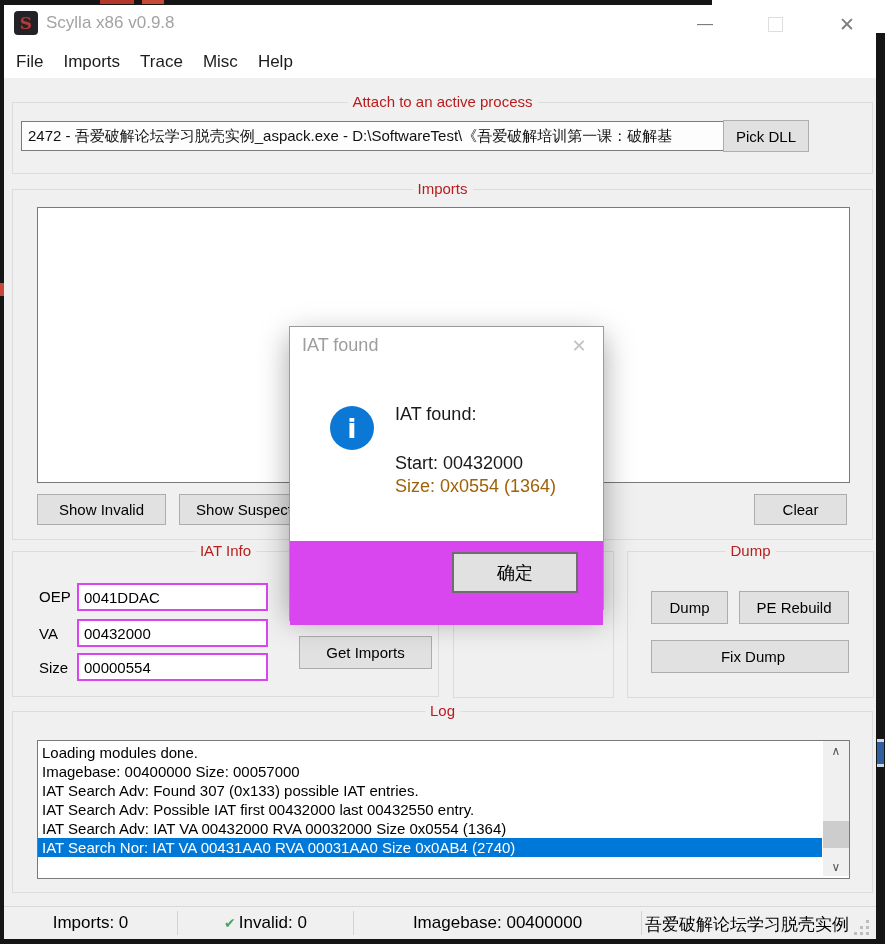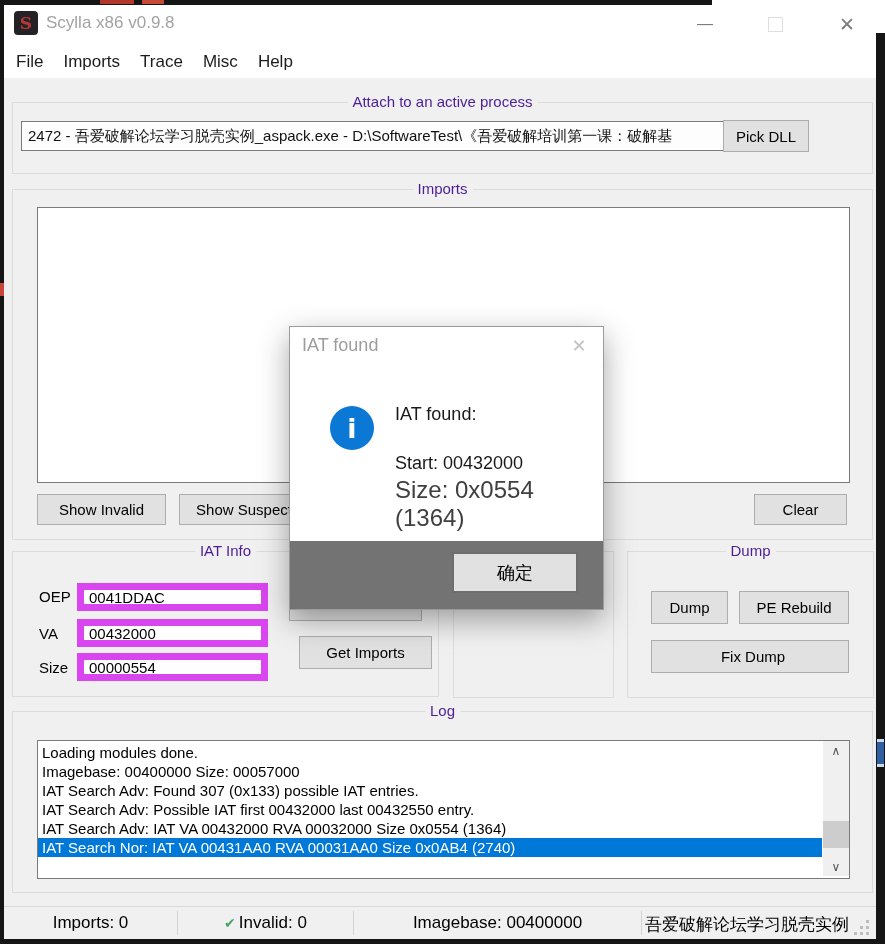--- a/index.html
+++ b/index.html
@@ -29,21 +29,21 @@
   #btn-close{left:818px;top:0;width:50px;height:38px;display:flex;align-items:center;justify-content:center;
            color:#7d7d7d;font-size:19px;}
 
   #menubar{left:0;top:40px;width:872px;height:33px;background:#ffffff;display:flex;align-items:center;}
   .menu-item{font-size:17px;color:#1c1c1c;padding:4px 8px;margin-left:4px;}
   .menu-item:first-child{margin-left:4px;}
 
   
   .group{border:1px solid #dcdcdc;}
   .group-label{position:absolute;top:-10px;left:50%;transform:translateX(-50%);
-               background:#f0f0f0;padding:0 5px;font-size:15px;color:#4c1d95;white-space:nowrap;}
+               background:#f0f0f0;padding:0 5px;font-size:15px;color:#b91c1c;white-space:nowrap;}
 
   #attach-group{left:8px;top:97px;width:859px;height:70px;}
   #process-combo{left:8px;top:18px;width:730px;height:28px;background:#fdfdfd;border:1px solid #7a7a7a;
                  display:flex;align-items:center;font-size:15px;color:#111;}
   #process-combo .combo-text{flex:1;padding:0 6px;white-space:nowrap;overflow:hidden;}
   #process-combo .chevron{width:22px;text-align:center;color:#4d4d4d;font-size:13px;}
   #pick-dll-btn{left:710px;top:17px;width:86px;height:32px;}
 
   #imports-group{left:8px;top:184px;width:859px;height:349px;}
   #imports-list{left:24px;top:17px;width:811px;height:274px;background:#ffffff;border:1px solid #7a7a7a;}
@@ -52,21 +52,21 @@
   #clear-btn{left:741px;top:304px;width:93px;height:31px;}
 
   .btn{background:#e1e1e1;border:1px solid #adadad;display:flex;align-items:center;justify-content:center;
        font-size:15px;color:#000;box-sizing:border-box;}
 
   #iat-info-group{left:8px;top:546px;width:425px;height:144px;}
   .field-label{font-size:15px;color:#000;}
   #oep-label{left:26px;top:36px;}
   #va-label{left:26px;top:73px;}
   #size-label{left:26px;top:107px;}
-  .edit{position:absolute;background:#ffffff;border:7px solid #d946ef;font-size:15px;color:#000;
+  .edit{position:absolute;background:#ffffff;border:2px solid #d946ef;font-size:15px;color:#000;
         padding:0 0 0 5px;box-sizing:border-box;width:191px;height:28px;
         font-family:"Liberation Sans",sans-serif;outline:none;}
   #oep-input{left:64px;top:31px;}
   #va-input{left:64px;top:67px;}
   #size-input{left:64px;top:101px;}
   #iat-autosearch-btn{left:276px;top:36px;width:133px;height:33px;}
   #get-imports-btn{left:286px;top:84px;width:133px;height:33px;}
 
   #actions-group{left:449px;top:546px;width:159px;height:145px;}
 
@@ -104,22 +104,22 @@
   #dialog{left:289px;top:326px;width:313px;height:282px;background:#ffffff;border:1px solid #9b9b9b;
           box-shadow:0 10px 28px rgba(0,0,0,0.35);z-index:50;}
   #dialog-title{left:12px;top:8px;font-size:18px;color:#9d9d9d;}
   #dialog-close{left:269px;top:4px;width:40px;height:30px;display:flex;align-items:center;justify-content:center;
                 color:#c3c3c3;font-size:18px;}
   #info-icon{left:40px;top:79px;width:44px;height:44px;border-radius:50%;background:#0a78d4;
              display:flex;align-items:center;justify-content:center;}
   #info-icon span{color:#ffffff;font-size:27px;font-weight:bold;font-family:"DejaVu Sans",sans-serif;}
   #dialog-msg-title{left:105px;top:77px;font-size:18px;color:#1a1a1a;}
   #dialog-line1{left:105px;top:126px;font-size:18px;color:#1a1a1a;}
-  #dialog-line2{left:105px;top:149px;font-size:24px;color:#404040;}
-  #dialog-footer{left:0;top:214px;width:313px;height:68px;background:#737373;}
+  #dialog-line2{left:105px;top:149px;font-size:18px;color:#a16207;text-align:right;}
+  #dialog-footer{left:0;top:214px;width:313px;height:84px;background:#d946ef;}
   #dialog-ok-btn{left:162px;top:11px;width:122px;height:37px;background:#e1e1e1;border:2px solid #6e6e6e;
                  display:flex;align-items:center;justify-content:center;font-size:18px;color:#000;}
 </style>
 </head>
 <body>
 
 <div id="screen">
 
   <div class="abs" id="bleed-topright"></div>
   <div class="abs" id="red-streak1"></div>

